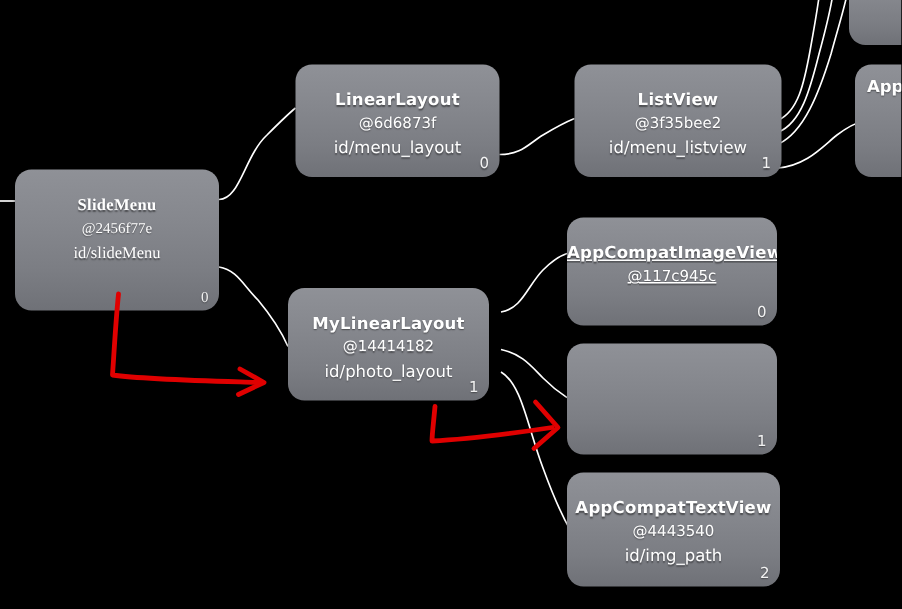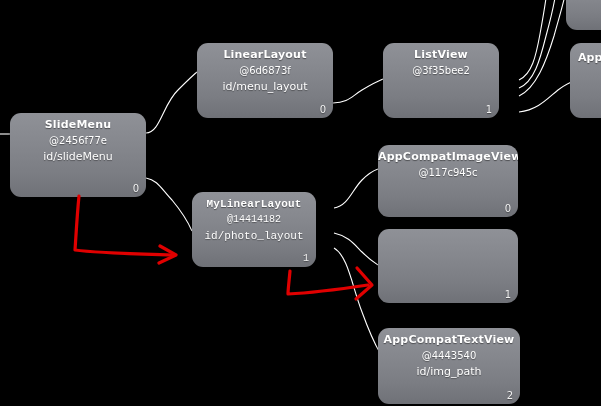--- a/index.html
+++ b/index.html
@@ -53,21 +53,21 @@
   }
   .node .count {
     position: absolute;
     right: 7px;
     bottom: 3px;
     font-size: 10px;
     color: #f2f2f2;
     text-shadow: 0 1px 1px rgba(0,0,0,0.40);
   }
   .node .stack {
-    padding-top: 4px;
+    padding-top: 16px;
     line-height: 16px;
   }
   .frag {
     position: absolute;
     box-sizing: border-box;
     border-radius: 11px;
     background: linear-gradient(to bottom, #8f9197 0%, #85878d 38%, #7b7d83 72%, #6f7177 100%);
     color: #ffffff;
     overflow: hidden;
     z-index: 3;
@@ -107,62 +107,63 @@
       <path d="M 334,208 C 348,206 352,190 362,180 C 370,172 375,170 378,169" fill="none" stroke="#ffffff" stroke-width="1.1"></path>
       <path d="M 334,233 C 348,236 354,244 362,252 C 370,260 375,263 378,265" fill="none" stroke="#ffffff" stroke-width="1.1"></path>
       <path d="M 334,248 C 348,256 352,286 362,312 C 370,334 376,346 380,353" fill="none" stroke="#ffffff" stroke-width="1.1"></path>
     </svg>
 
   <div id="node-layer">
       <div class="frag" style="left: 566px; top: -20px; width: 60px; height: 50px;"></div>
       <div class="frag" style="left: 570px; top: 43px; width: 70px; height: 75px;">
         <div class="title">AppC</div>
       </div>
-      <div class="node" style="left: 10px; top: 113px; width: 136px; height: 84px;">
+      <div class="node" style="left: 10px; top: 113px; width: 136px; height: 94px; font-family: Liberation Serif, serif;">
         <div class="stack">
           <div class="title">SlideMenu</div>
           <div class="hash">@2456f77e</div>
           <div class="rid">id/slideMenu</div>
         </div>
         <div class="count">0</div>
       </div>
       <div class="node" style="left: 197px; top: 43px; width: 136px; height: 75px;">
         <div class="stack">
           <div class="title">LinearLayout</div>
           <div class="hash">@6d6873f</div>
           <div class="rid">id/menu_layout</div>
         </div>
         <div class="count">0</div>
       </div>
-      <div class="node" style="left: 383px; top: 43px; width: 116px; height: 75px;">
+      <div class="node" style="left: 383px; top: 43px; width: 138px; height: 75px;">
         <div class="stack">
           <div class="title">ListView</div>
           <div class="hash">@3f35bee2</div>
+          <div class="rid">id/menu_listview</div>
         </div>
         <div class="count">1</div>
       </div>
-      <div class="node" style="left: 192px; top: 192px; width: 124px; height: 75px; font-family: Liberation Mono, monospace;">
+      <div class="node" style="left: 192px; top: 192px; width: 134px; height: 75px;">
         <div class="stack">
           <div class="title">MyLinearLayout</div>
           <div class="hash">@14414182</div>
           <div class="rid">id/photo_layout</div>
         </div>
         <div class="count">1</div>
       </div>
-      <div class="node" style="left: 378px; top: 145px; width: 140px; height: 72px;">
+      <div class="node" style="left: 378px; top: 145px; width: 140px; height: 72px; text-decoration: underline;">
         <div class="stack">
           <div class="title">AppCompatImageView</div>
           <div class="hash">@117c945c</div>
         </div>
         <div class="count">0</div>
       </div>
       <div class="node" style="left: 378px; top: 229px; width: 140px; height: 74px;">
         <div class="count">1</div>
       </div>
-      <div class="node" style="left: 378px; top: 315px; width: 142px; height: 76px; margin-top: 13px;">
+      <div class="node" style="left: 378px; top: 315px; width: 142px; height: 76px;">
         <div class="stack">
           <div class="title">AppCompatTextView</div>
           <div class="hash">@4443540</div>
           <div class="rid">id/img_path</div>
         </div>
         <div class="count">2</div>
       </div>
     </div>
 
   <svg id="annotations" viewBox="0 0 601 406">

